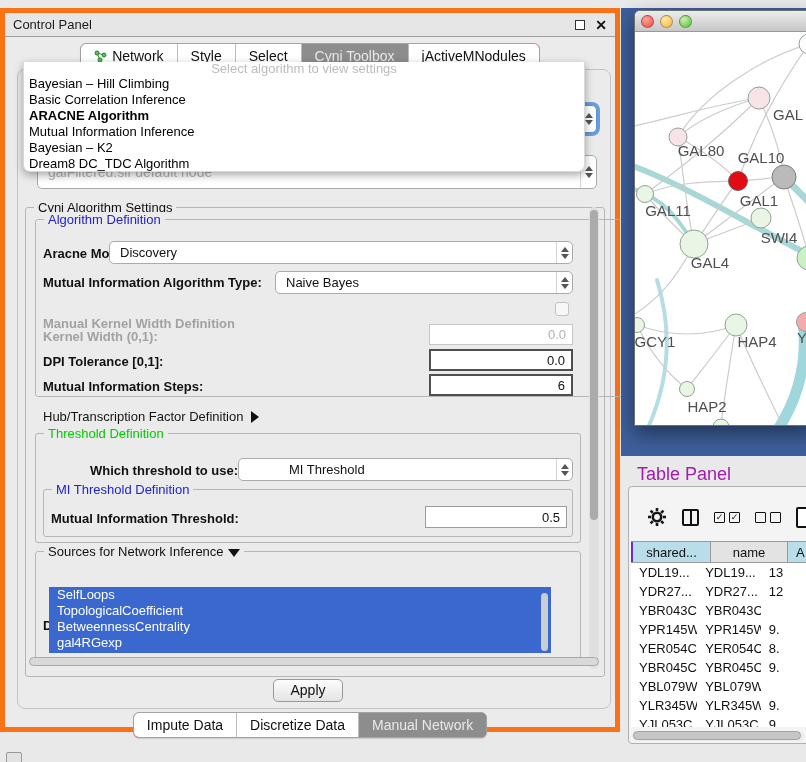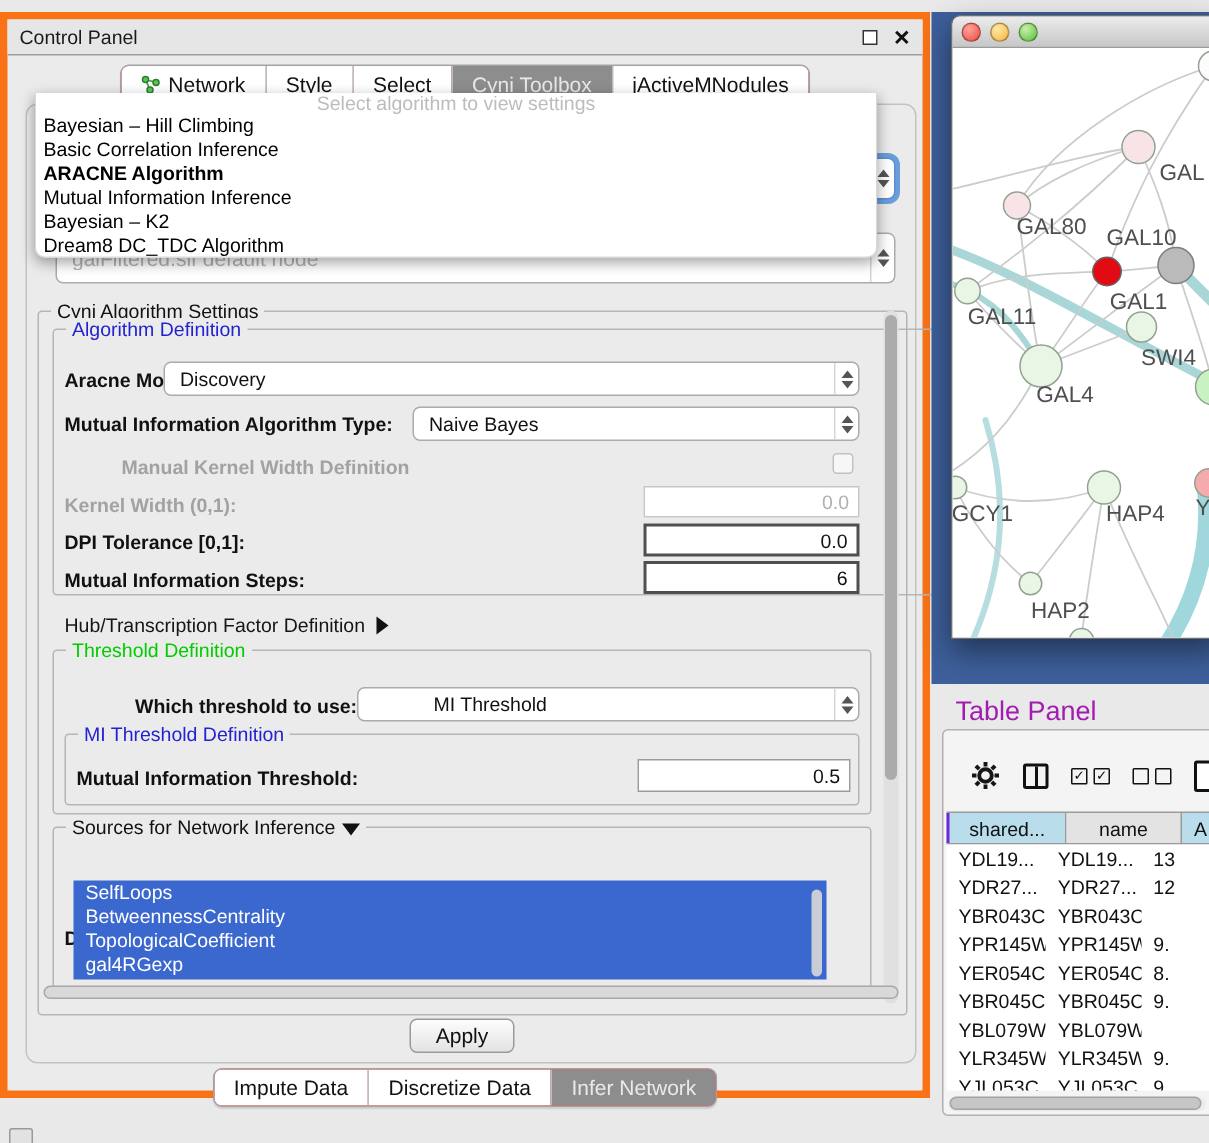--- a/index.html
+++ b/index.html
@@ -222,21 +222,21 @@
         </span>
     </div>
     <span class="flabel" style="left:38px; top:262px;">Mutual Information Algorithm Type:</span>
     <div class="combo" style="left:270px; top:258px; width:298px; height:23px;">
       <span class="val">Naive Bayes</span>
       <span class="stepper">
           <span class="tri-up"></span>
           <span class="tri-dn"></span>
         </span>
     </div>
-    <span class="flabel dis" style="left:38px; top:291px;margin-left:38px;">Manual Kernel Width Definition</span>
+    <span class="flabel dis" style="left:38px; top:303px;">Manual Kernel Width Definition</span>
     <div class="checkbox" style="left:550px; top:289px;"></div>
     <span class="flabel dis" style="left:38px; top:316px;">Kernel Width (0,1):</span>
     <div class="tfield dis" style="left:424px; top:311px; width:144px; height:21px;">0.0</div>
     <span class="flabel" style="left:38px; top:341px;">DPI Tolerance [0,1]:</span>
     <div class="tfield dark" style="left:424px; top:336px; width:144px; height:22px;">0.0</div>
     <span class="flabel" style="left:38px; top:366px;">Mutual Information Steps:</span>
     <div class="tfield dark" style="left:424px; top:361px; width:144px; height:22px;">6</div>
 
     <div class="hub-row">
       <span>Hub/Transcription Factor Definition</span>
@@ -259,38 +259,38 @@
     </div>
     <span class="flabel" style="left:46px; top:498px;">Mutual Information Threshold:</span>
     <div class="tfield" style="left:420px; top:493px; width:142px; height:22px; border:1px solid #9c9c9c;">0.5</div>
 
     <div class="groupbox" style="left:30px; top:538px; width:546px; height:112px;">
       <span class="legend"><span>Sources for Network Inference</span><span class="tri-down-s"></span></span>
     </div>
     <span class="flabel" style="left:38px; top:558px;margin-top:47px;">Data Attributes</span>
     <div class="attr-list">
       <div class="attr-item">SelfLoops</div>
+      <div class="attr-item">TopologicalCoefficient</div>
       <div class="attr-item">BetweennessCentrality</div>
-      <div class="attr-item">TopologicalCoefficient</div>
       <div class="attr-item">gal4RGexp</div>
     </div>
     <div class="list-vscroll"></div>
 
     <div class="set-vscroll">
       <div class="set-vthumb"></div>
     </div>
     <div class="hscroll"></div>
 
     <div class="apply-btn">Apply</div>
 
     <div class="seg-wrap tabs-bottom">
       <div class="seg">
         <div class="seg-item">Impute Data</div>
         <div class="seg-item">Discretize Data</div>
-        <div class="seg-item sel">Infer Network</div>
+        <div class="seg-item sel">Manual Network</div>
       </div>
     </div>
   </div>
 
   <div class="desktop"></div>
 
   <div class="net-window">
     <div class="nw-titlebar">
       <span class="dot red"></span>
       <span class="dot yellow"></span>

